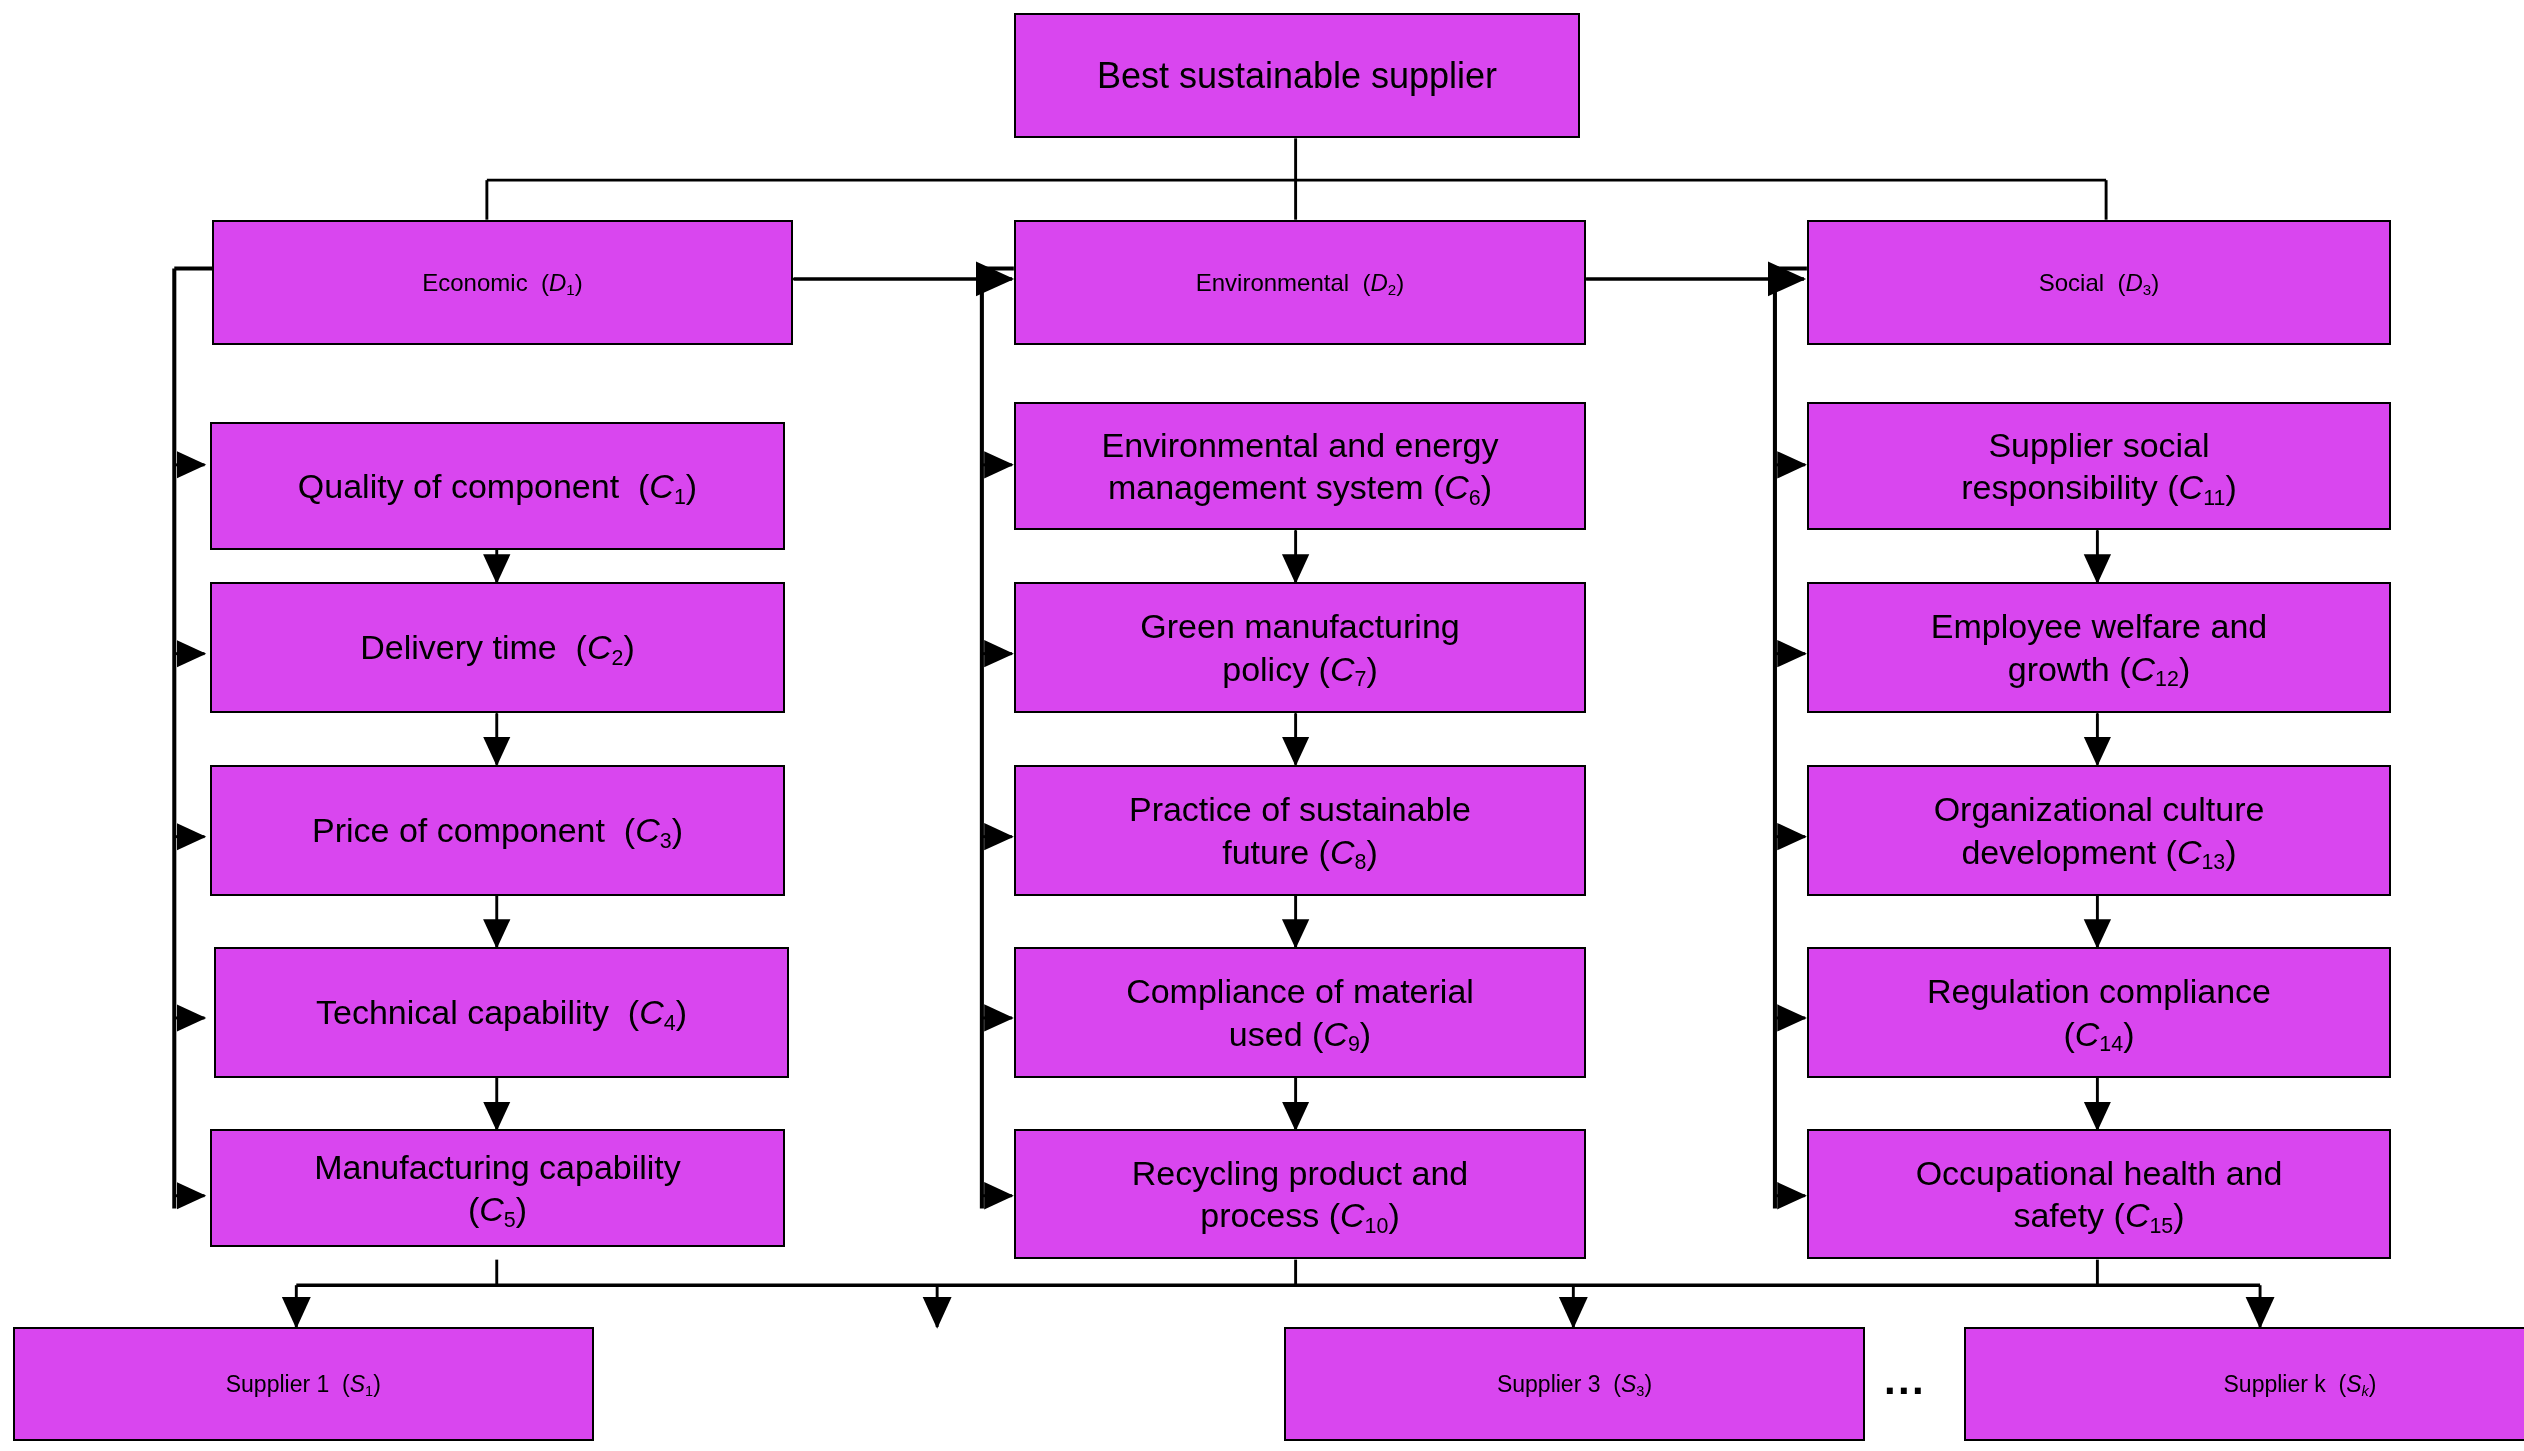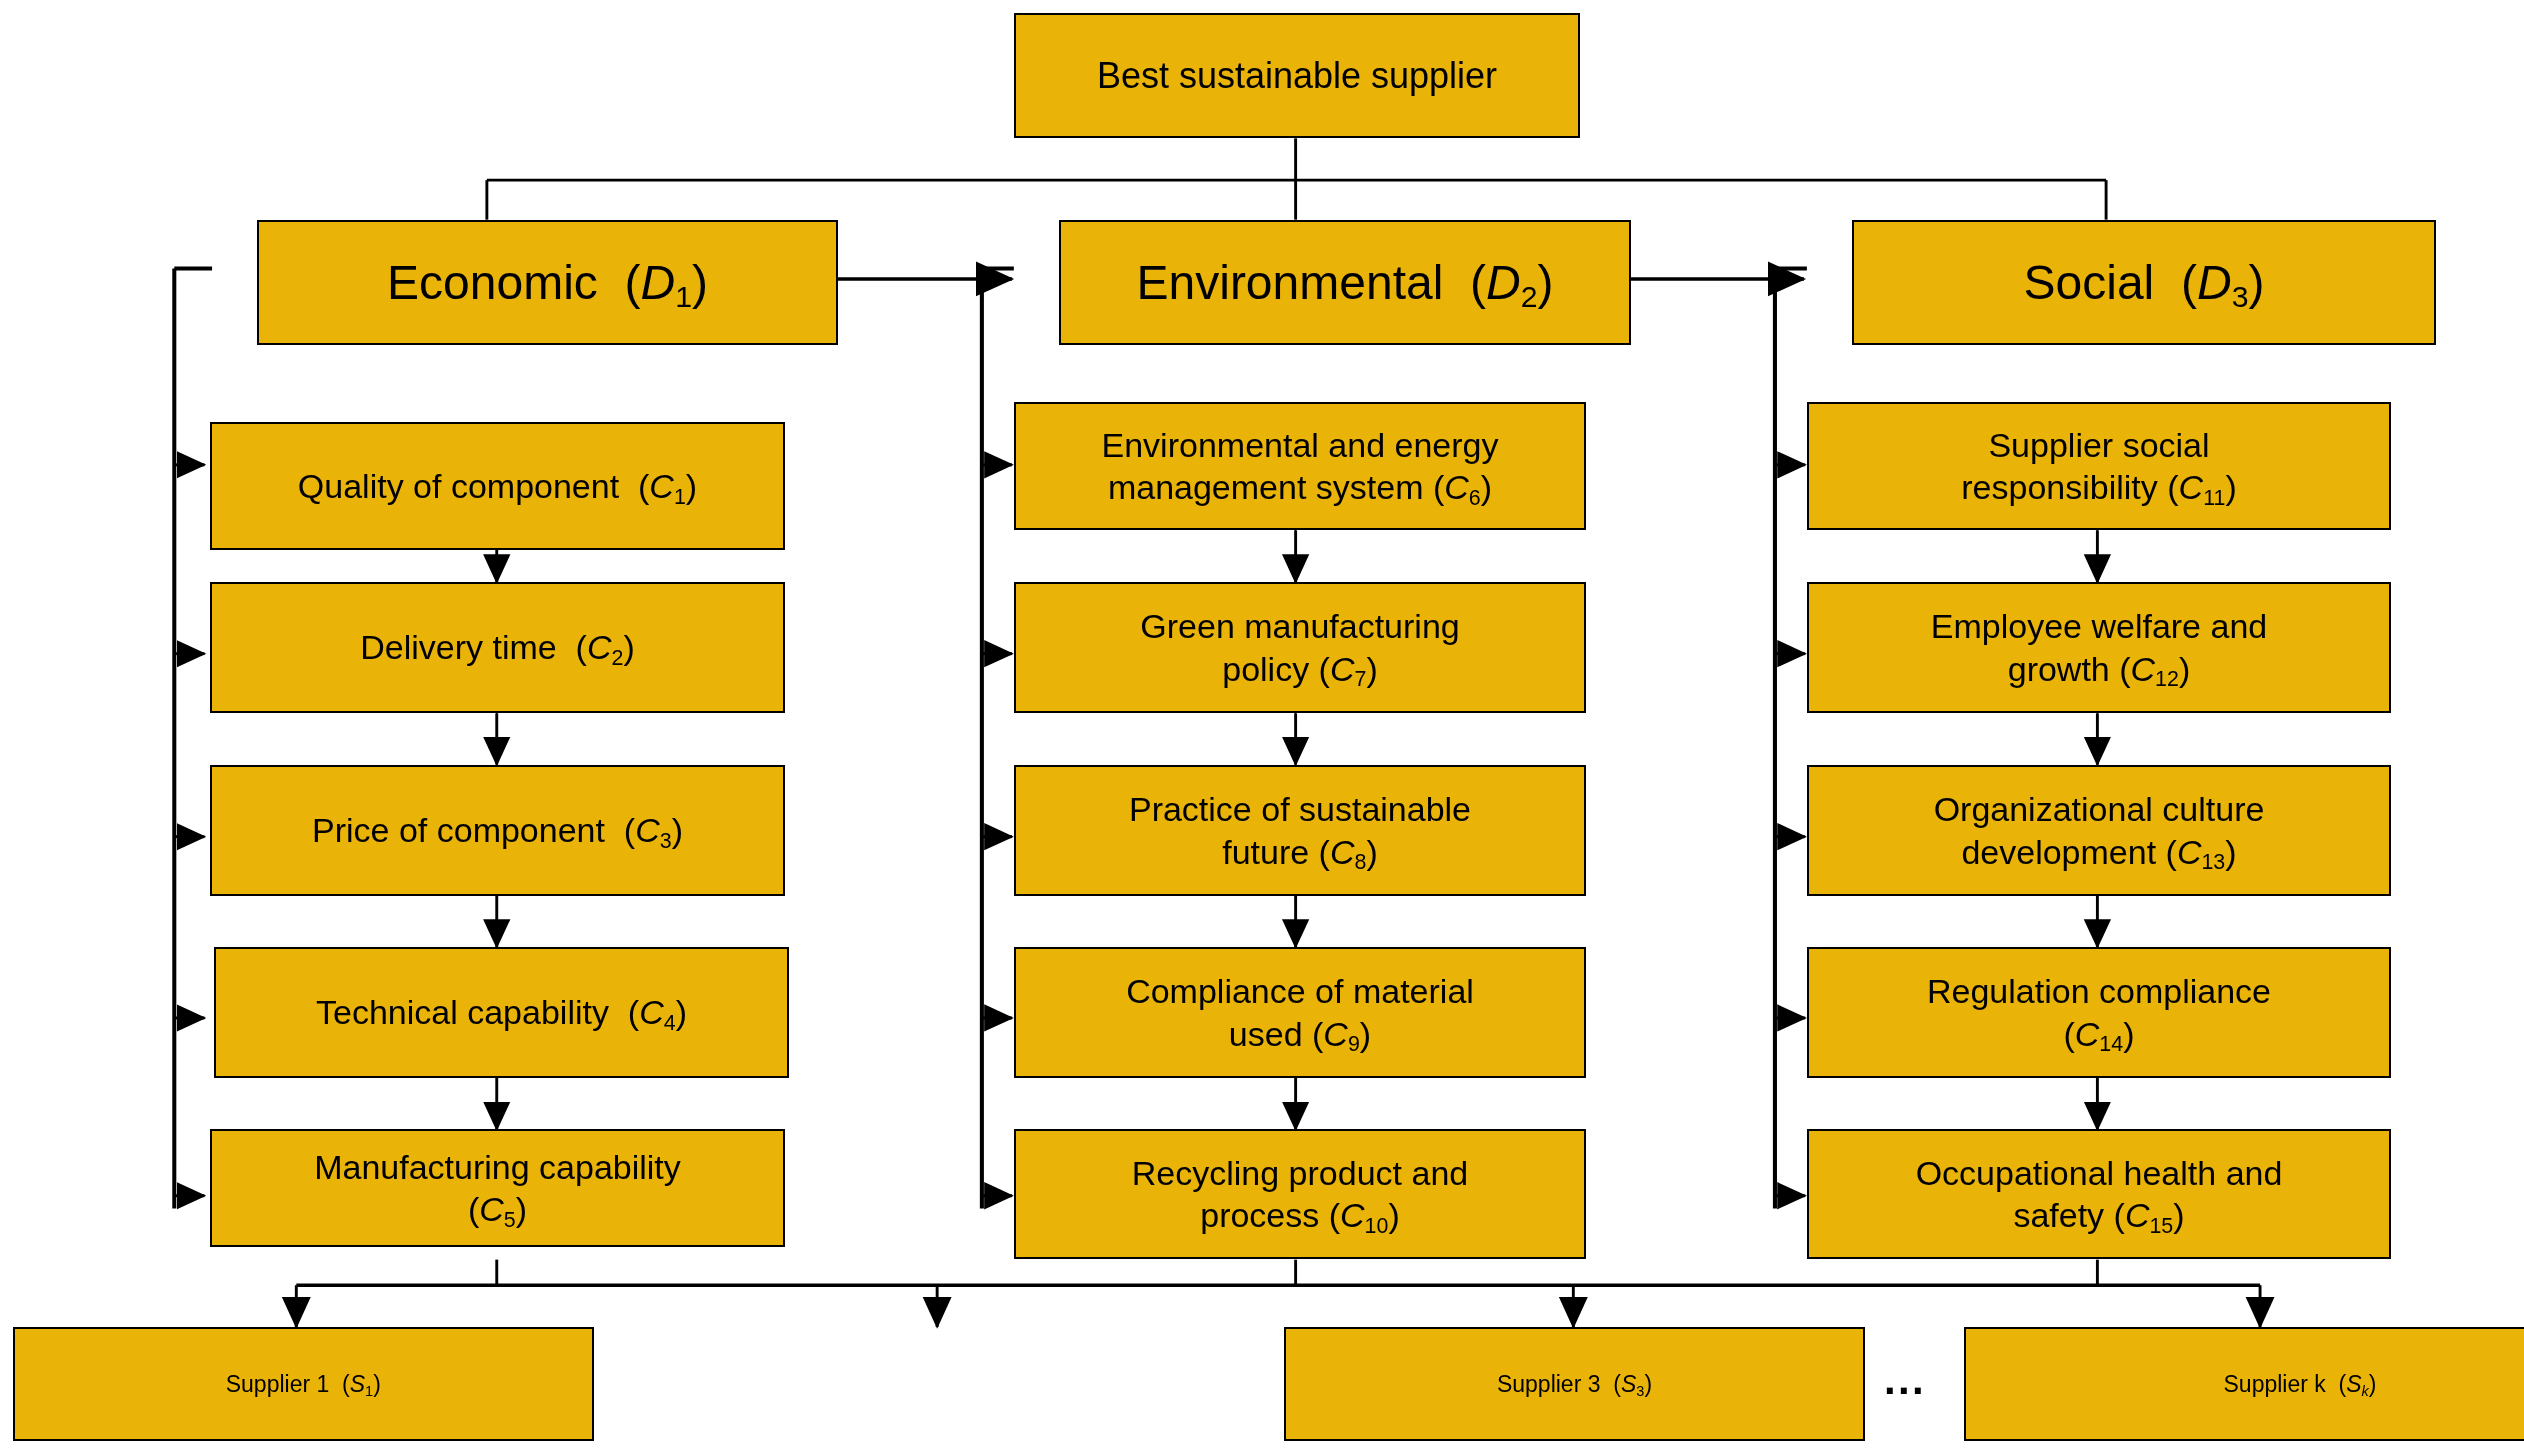--- a/index.html
+++ b/index.html
@@ -1,24 +1,24 @@
 <!DOCTYPE html>
 <html style="font-size:9.3px"><head>
 <meta charset="utf-8">
 <style>
   html,body{margin:0;padding:0;background:#ffffff;}
   body{font-family:"Liberation Sans",sans-serif;}
   #stage{position:relative;width:2525px;height:1452px;background:#fff;overflow:hidden;}
   svg.layer{position:absolute;left:0;top:0;width:2525px;height:1452px;}
-  .node{position:absolute;box-sizing:border-box;border:2.3px solid #000;background:#eab308;
+  .node{position:absolute;box-sizing:border-box;border:2.3px solid #000;background:#d946ef;
         display:flex;align-items:center;justify-content:center;text-align:center;
         font-family:"Liberation Sans",sans-serif;color:#000;line-height:1.25;}
   .node .txt{padding:0 8.1px;}
   .goal{font-size:36px;}
-  .dim{font-size:48px;margin-left:45px;}
+  .dim{font-size:24px;}
   .crit{font-size:34px;}
   .alt{font-size:23px;}
   .ital{font-style:italic;}
   sub{font-size:0.63em;vertical-align:baseline;position:relative;top:0.28em;}
   .ellipsis{position:absolute;font-size:42px;font-weight:bold;letter-spacing:2.3px;
             color:#000;font-family:"Liberation Sans",sans-serif;line-height:1;}
 </style>
 </head>
 <body>
 

